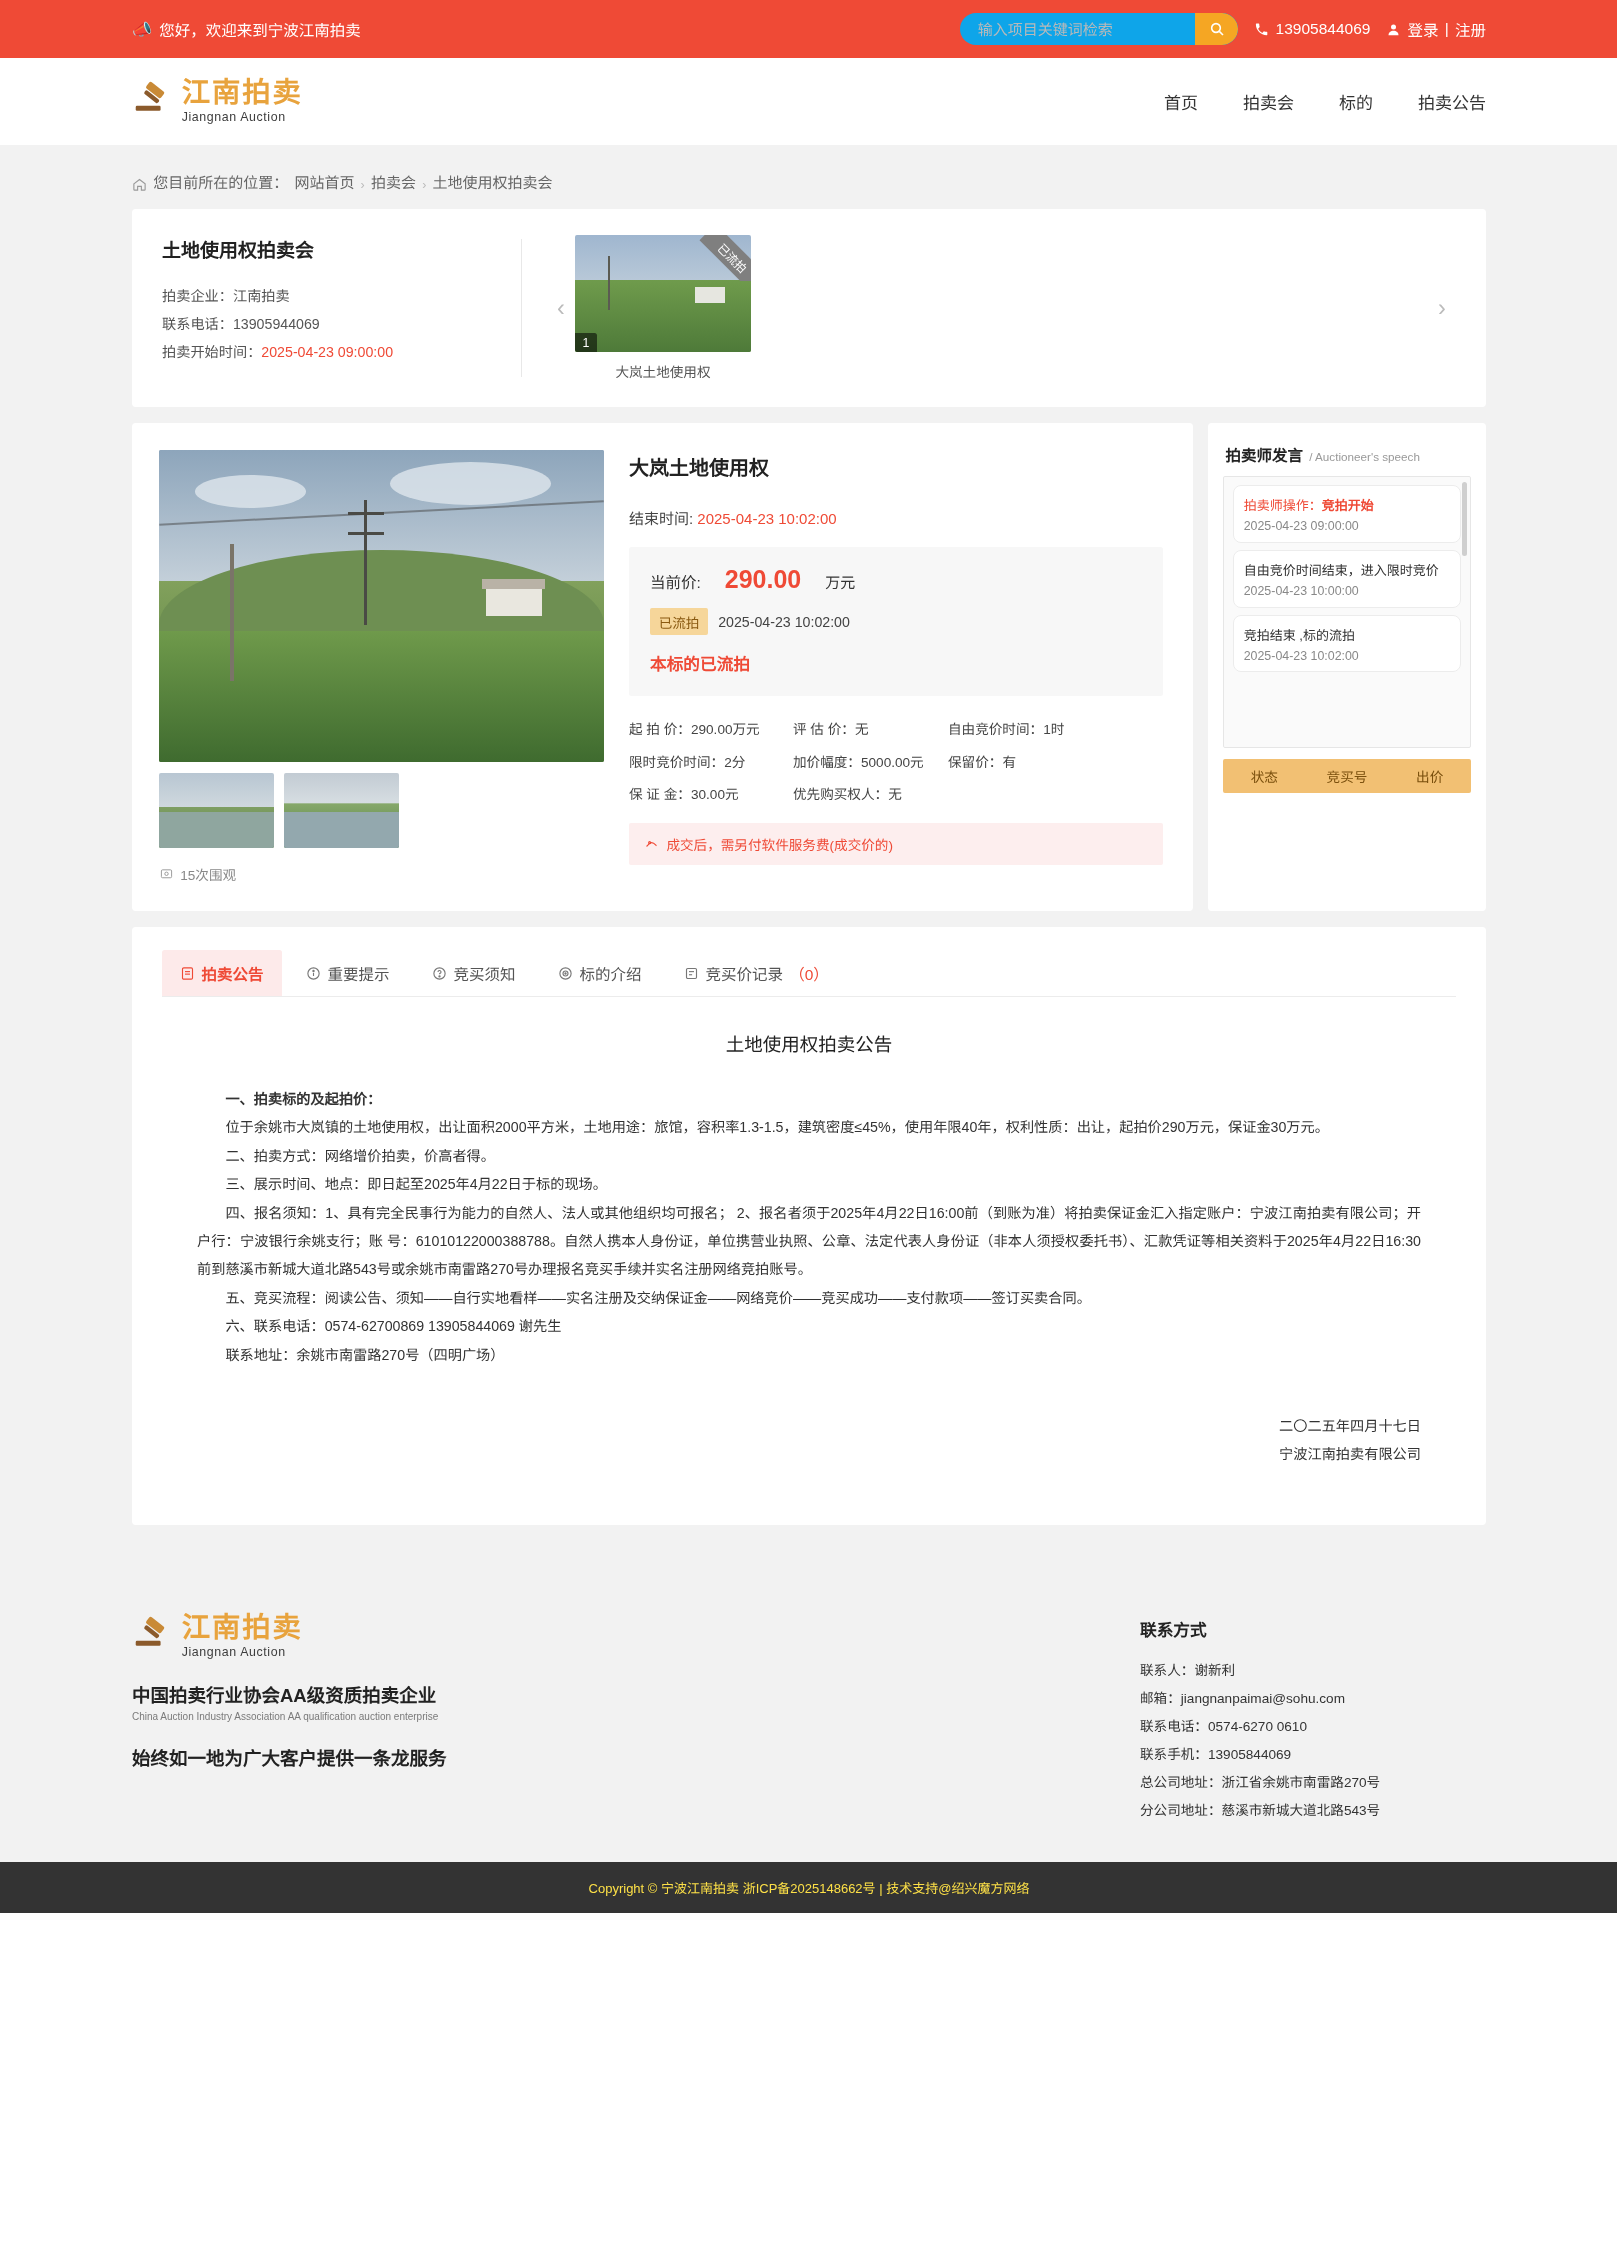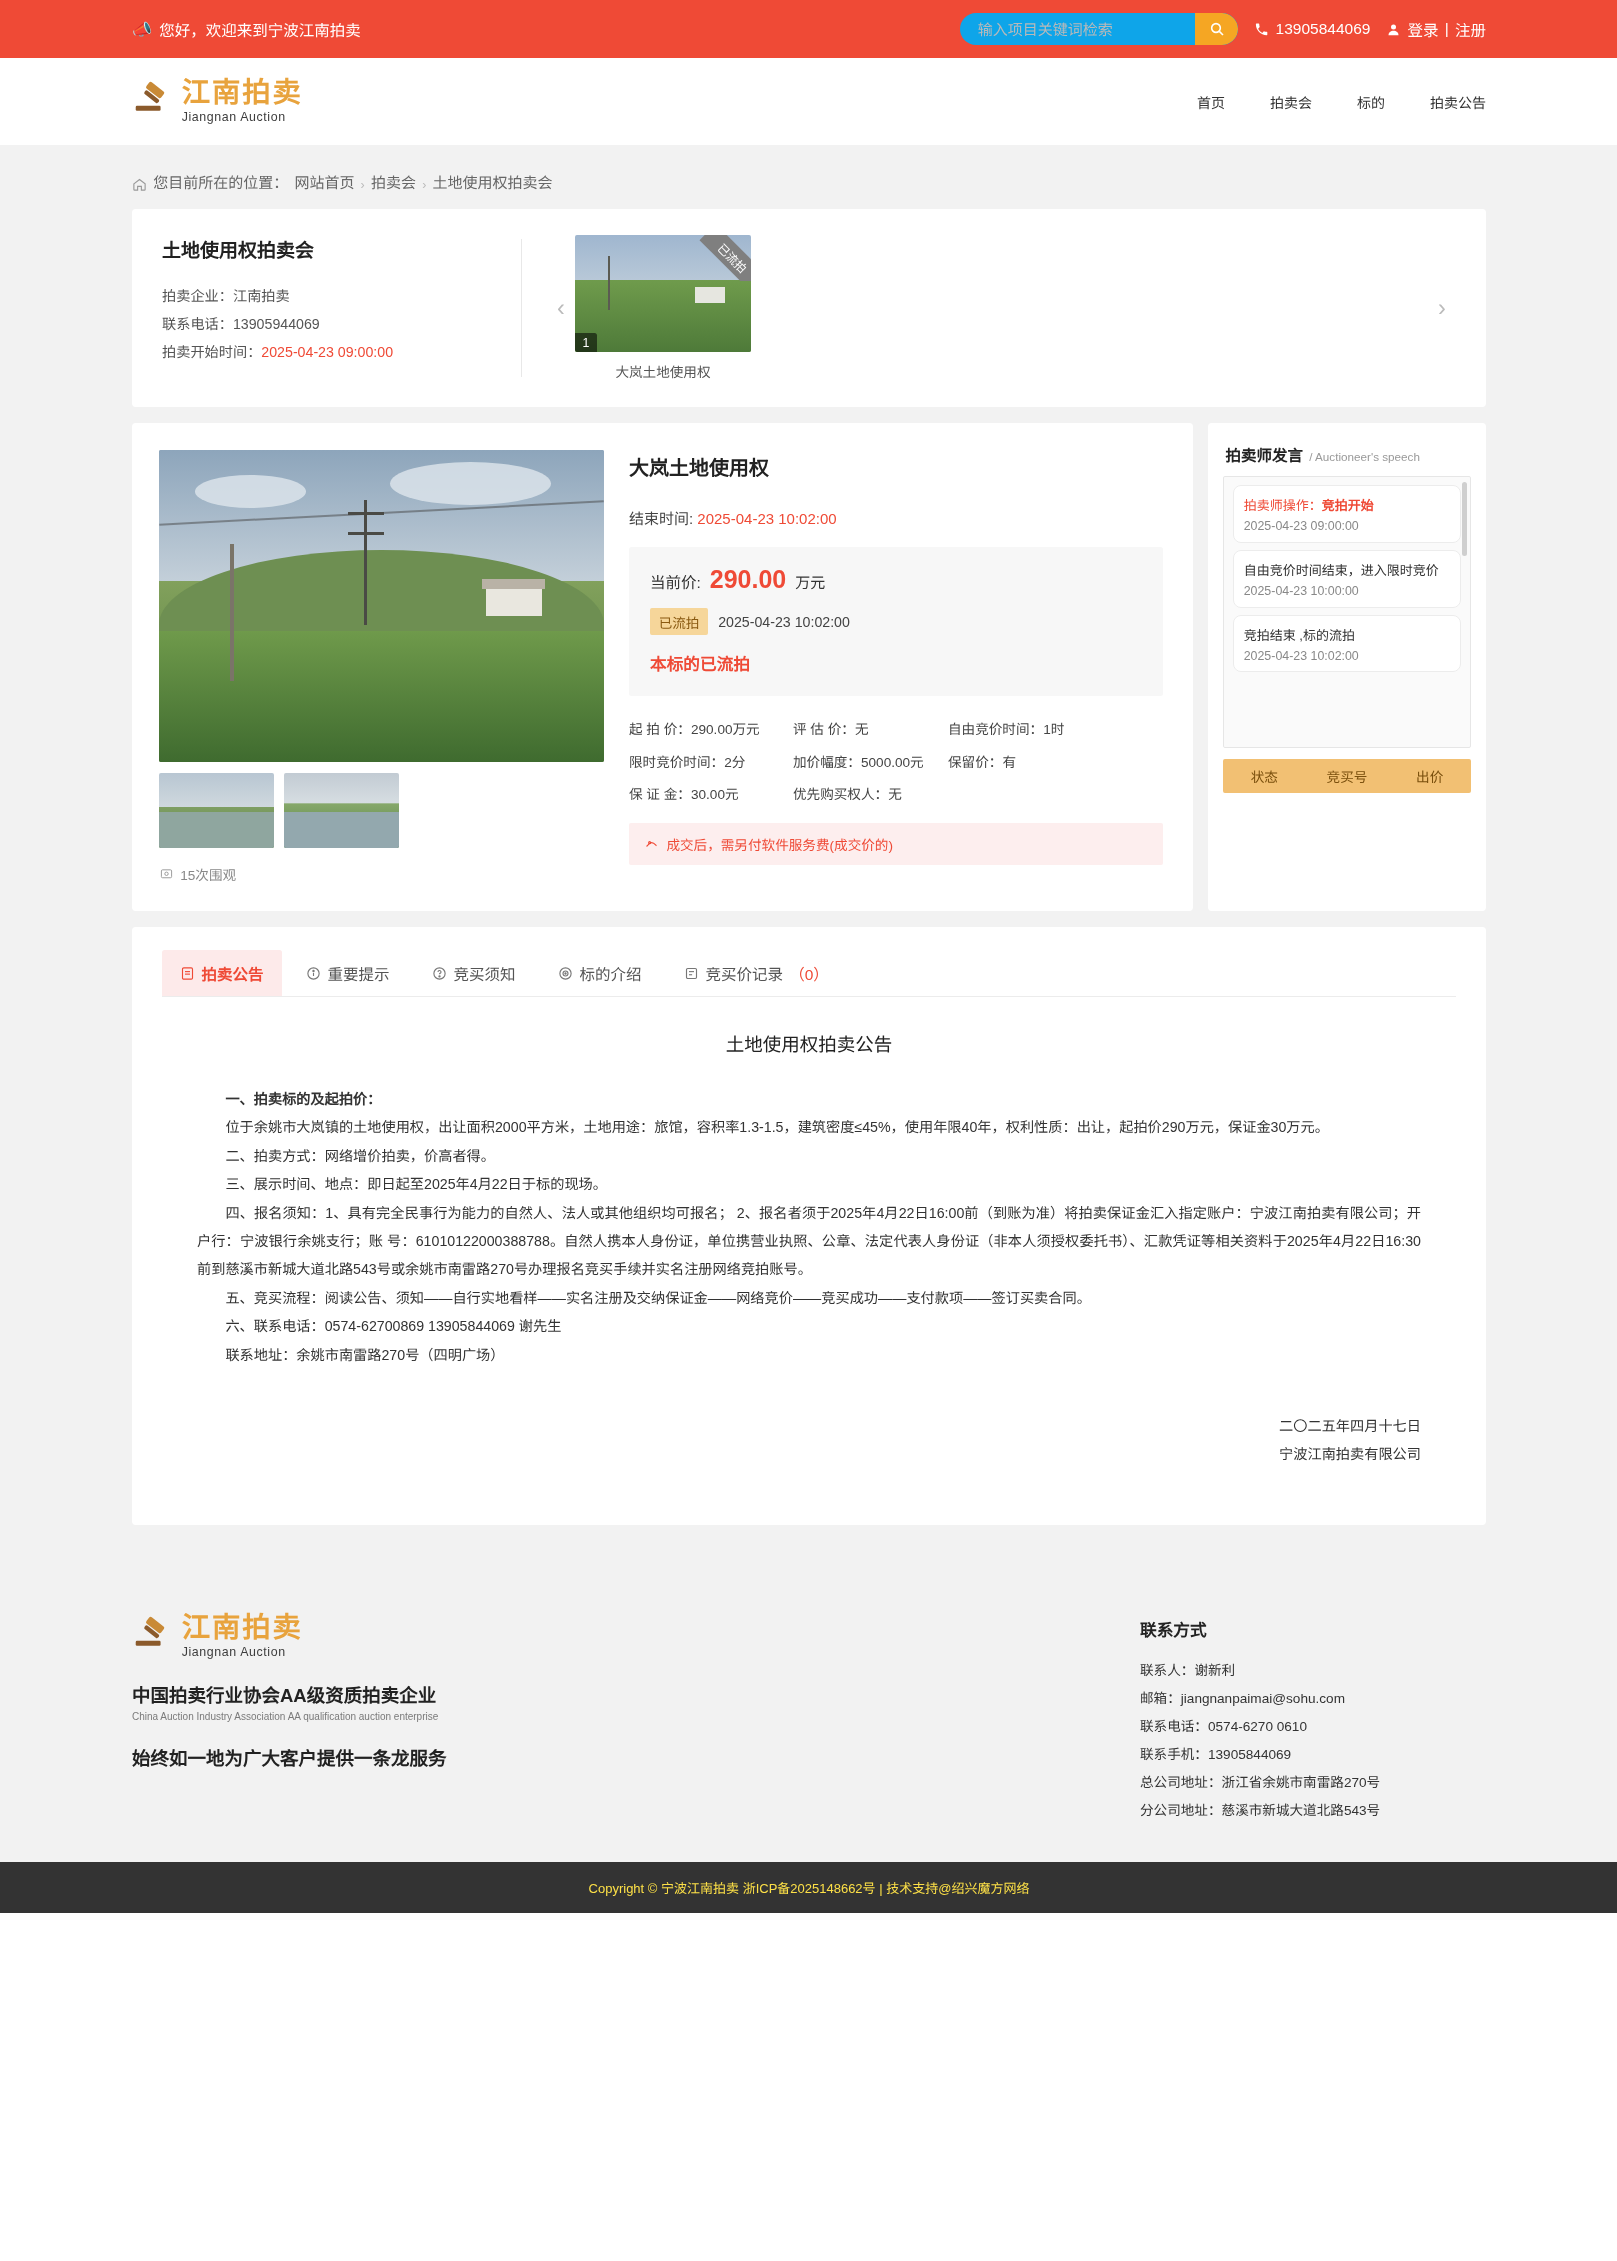--- a/index.html
+++ b/index.html
@@ -75,21 +75,21 @@
   .logo { display: flex; align-items: center; gap: 8.7px; }
   .logo-mark { width: 41px; height: 41px; position: relative; }
   .logo-text-cn {
     font-size: 28.4px; font-weight: bold; color: #e8a33d; letter-spacing: 1.9px;
     line-height: 1;
     font-family: "DejaVu Sans", sans-serif;
   }
   .logo-text-en { font-size: 12.4px; color: #3d3d3d; letter-spacing: 0.6px; margin-top: 3.1px; }
   .nav { display: flex; align-items: center; gap: 45px; }
   .nav a {
-    font-size: 14px; color: #333; text-decoration: none;
+    font-size: 17px; color: #333; text-decoration: none;
   }
 
   
   .bc {
     width: 1354px; margin: 0 auto;
     padding: 26px 0 17.3px 0;
     display: flex; align-items: flex-end; gap: 6.2px;
     font-size: 15px; color: #666;
   }
   .bc a { color: #666; text-decoration: none; }
@@ -185,21 +185,21 @@
   }
 
   .info { flex: 1; padding-top: 2.5px; }
   .info-title { font-size: 20px; font-weight: bold; color: #222; }
   .info-endtime { font-size: 15px; color: #444; margin-top: 26px; }
   .info-endtime .red { color: #ef4a36; }
   .price-box {
     background: #f7f7f7; border-radius: 2.5px; margin-top: 18.5px;
     padding: 18.5px 21px 21px 21px;
   }
-  .price-line { display: flex; align-items: baseline; gap: 9px; font-size: 15.5px; color: #333; }
+  .price-line { display: flex; align-items: baseline; gap: 24px; font-size: 15.5px; color: #333; }
   .price-num { color: #ef4a36; font-size: 25px; font-weight: bold; }
   .price-unit { font-size: 15px; color: #333; }
   .status-line { display: flex; align-items: center; gap: 10px; margin-top: 13.6px; }
   .badge-liupai {
     background: #f6d69a; color: #8a5a12; font-size: 13.6px;
     padding: 3.7px 8.7px; border-radius: 1.9px;
   }
   .status-time { font-size: 14.2px; color: #444; }
   .liupai-note { color: #ef4a36; font-size: 16.7px; font-weight: bold; margin-top: 16px; }
 

